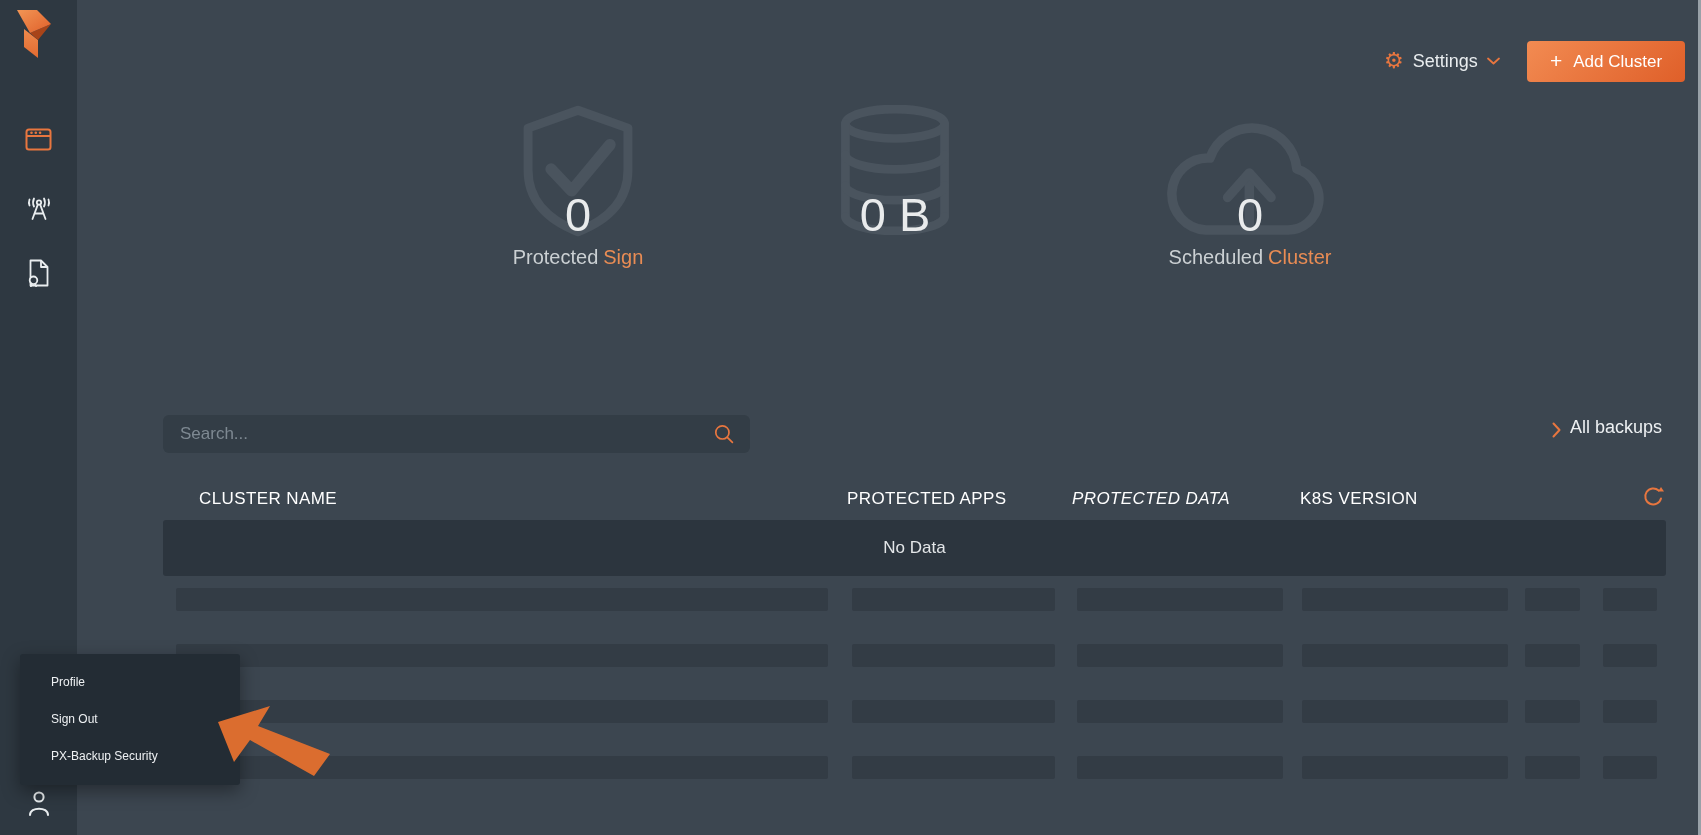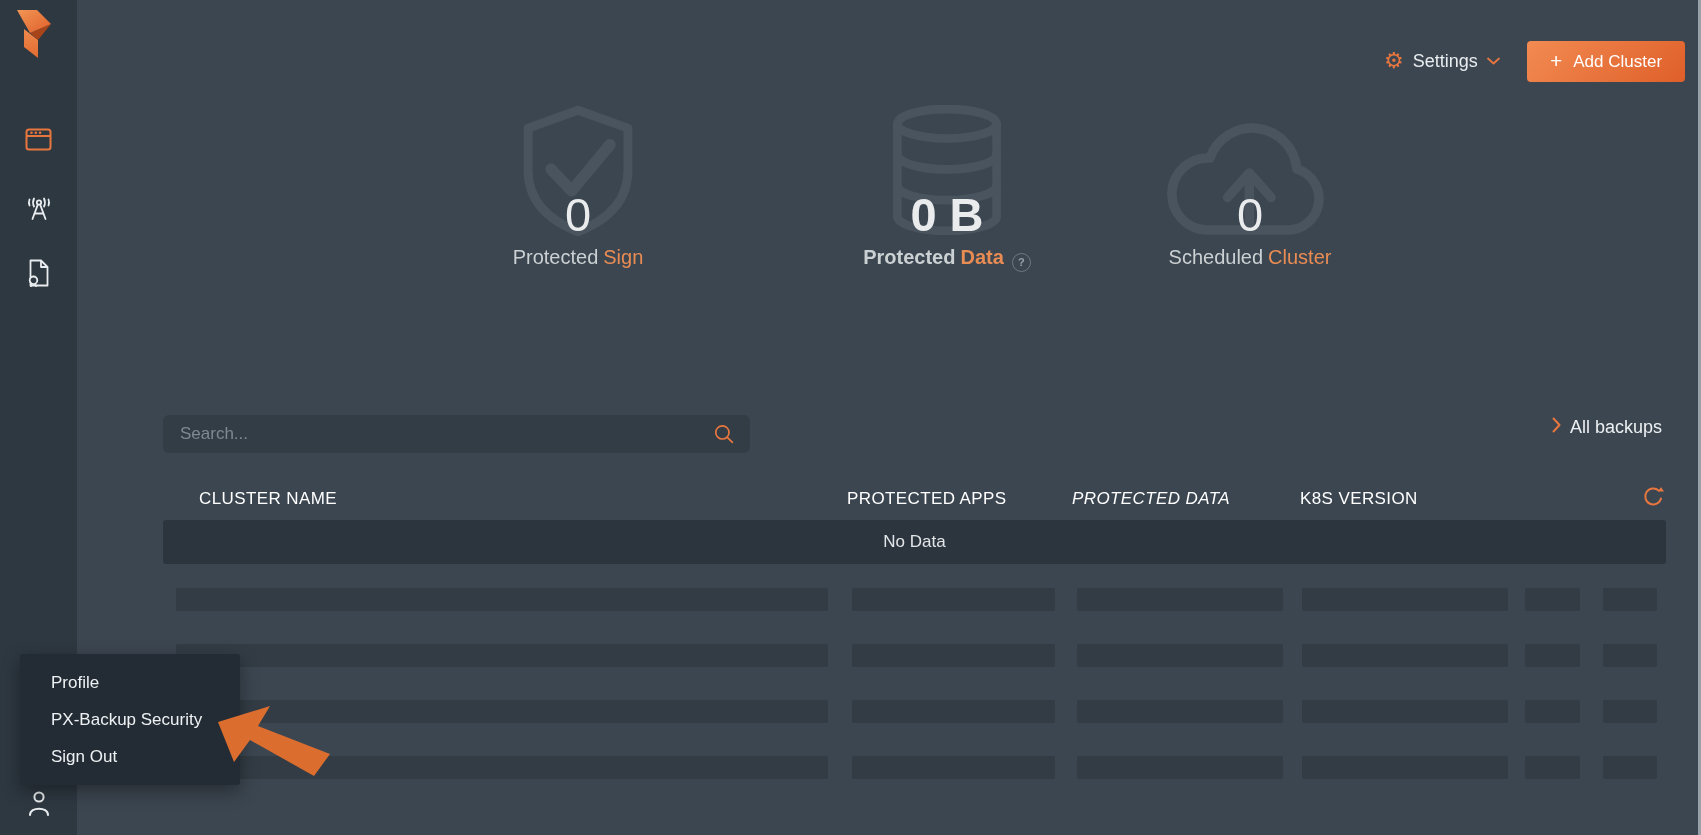--- a/index.html
+++ b/index.html
@@ -20,58 +20,58 @@
             color:#E9EDEF;font-size:18px;cursor:pointer;}
   .gear{color:#E8763F;font-size:22px;line-height:1;}
   .add-cluster{position:absolute;left:1527px;top:41px;width:158px;height:41px;
                background:linear-gradient(135deg,#F28B52,#DF5F29);border:none;border-radius:4px;
                color:#FFFFFF;font-size:17px;display:flex;align-items:center;justify-content:center;
                gap:11px;cursor:pointer;font-family:inherit;}
   .plus{font-size:21px;line-height:1;margin-top:-2px;}
 
   
   .stat{position:absolute;top:105px;width:240px;height:168px;text-align:center;}
-  .stat-1{left:458px;} .stat-2{left:827px;font-weight:bold;} .stat-3{left:1130px;}
+  .stat-1{left:458px;} .stat-2{left:775px;} .stat-3{left:1130px;}
   .stat-icon{position:absolute;top:0;left:50%;transform:translateX(-50%);}
   .stat-value{position:absolute;top:86px;width:100%;font-size:47px;line-height:1;color:#E9EBEC;}
   .stat-label{position:absolute;top:141px;width:100%;font-size:20px;color:#CBD0D3;white-space:nowrap;}
   .stat-label .plain{margin-right:5px;}
   .accent{color:#E98C54;}
   .help{display:inline-flex;width:17px;height:17px;border:1px solid #6E7881;border-radius:50%;
         color:#97A0A8;font-size:11px;align-items:center;justify-content:center;margin-left:8px;
         vertical-align:-2px;cursor:pointer;}
 
   
   .search-wrap{position:absolute;left:163px;top:415px;width:587px;height:38px;}
   .search-wrap input{width:100%;height:100%;box-sizing:border-box;background:#333D46;border:none;
         border-radius:6px;padding:0 46px 0 17px;color:#DFE3E6;font-size:17px;outline:none;
         font-family:inherit;}
   .search-wrap input::placeholder{color:#7E8992;}
   .search-icon{position:absolute;right:16px;top:9px;cursor:pointer;}
-  .all-backups{position:absolute;left:1552px;top:417px;display:flex;align-items:flex-start;gap:9px;
+  .all-backups{position:absolute;left:1552px;top:417px;display:flex;align-items:flex-end;gap:9px;
         color:#EDF0F2;font-size:18px;cursor:pointer;}
 
   
   .th{position:absolute;top:489px;font-size:17px;color:#ffffff;letter-spacing:.4px;}
   .th1{left:199px;} .th2{left:847px;} .th3{left:1072px;font-style:italic;} .th4{left:1300px;}
   .refresh{position:absolute;left:1642px;top:485px;cursor:pointer;}
-  .nodata{position:absolute;left:163px;top:520px;width:1503px;height:44px;background:#2C353E;
+  .nodata{position:absolute;left:163px;top:520px;width:1503px;height:56px;background:#2C353E;
           border-radius:3px;color:#E3E6E8;font-size:17px;display:flex;align-items:center;
           justify-content:center;}
   .skel-rows{position:absolute;left:163px;top:588px;width:1503px;display:flex;
              flex-direction:column;gap:33px;}
   .skel-row{position:relative;height:23px;}
   .skel-bar{position:absolute;top:0;height:23px;background:#333C45;border-radius:2px;}
   .c1{left:13px;width:652px;} .c2{left:689px;width:203px;} .c3{left:914px;width:206px;}
   .c4{left:1139px;width:206px;} .c5{left:1362px;width:55px;} .c6{left:1440px;width:54px;}
 
   
   .profile-menu{position:absolute;left:20px;top:654px;width:220px;background:#232C34;
                 border-radius:3px;padding:10px 0;box-shadow:0 6px 18px rgba(0,0,0,.38);z-index:5;}
-  .menu-item{height:37px;line-height:37px;padding-left:31px;color:#EEF1F3;font-size:17px;
+  .menu-item{height:37px;line-height:37px;padding-left:31px;color:#EEF1F3;font-size:12px;
              cursor:pointer;}
   .cursor-arrow{position:absolute;left:214px;top:704px;z-index:6;pointer-events:none;}
 
   .scrollbar{position:absolute;right:0;top:0;width:3px;height:100%;background:#99A1A8;z-index:9;}
 </style>
 </head>
 <body>
 
 <div class="page">
 
@@ -104,23 +104,20 @@
       <g fill="none" stroke="#4A545E" stroke-width="6.5" stroke-linecap="round">
         <ellipse cx="50" cy="14" rx="37" ry="11"></ellipse>
         <path d="M13 14 V83"></path>
           <path d="M87 14 V83"></path>
         <path d="M13 83 A37 11 0 0 0 87 83"></path>
         <path d="M13 37 A37 11 0 0 0 87 37"></path>
         <path d="M13 60 A37 11 0 0 0 87 60"></path>
       </g>
     </svg>
     <div class="stat-value">0 B</div>
-    <div class="stat-label">
-      <span class="plain">Protected</span><span class="accent">Data</span><span class="help">?</span>
-    </div>
   </div>
 
   <div class="stat stat-3">
     <svg class="stat-icon" width="186" height="136" viewBox="0 0 137 100">
       <path d="M36 92 H96 A23 23 0 0 0 103 47 A33 33 0 0 0 39 39 A24 24 0 0 0 36 92 Z" fill="none" stroke="#4A545E" stroke-width="7" stroke-linejoin="round"></path>
       <g fill="none" stroke="#4A545E" stroke-width="7" stroke-linecap="round" stroke-linejoin="round">
         <path d="M68 90 V56"></path>
           <path d="M52 68 L68 50 L84 68"></path>
       </g>
     </svg>
@@ -189,22 +186,22 @@
         <div class="skel-bar c2"></div>
         <div class="skel-bar c3"></div>
         <div class="skel-bar c4"></div>
         <div class="skel-bar c5"></div>
         <div class="skel-bar c6"></div>
       </div>
     </div>
 
   <div class="profile-menu">
     <div class="menu-item">Profile</div>
+    <div class="menu-item">Sign Out</div>
     <div class="menu-item">PX-Backup Security</div>
-    <div class="menu-item">Sign Out</div>
   </div>
 
   <svg class="cursor-arrow" width="122" height="76" viewBox="0 0 122 76">
     <polygon points="4,18 56,2 44,22 116,50 100,72 36,36 20,58" fill="#DB6D2F"></polygon>
   </svg>
 
   <aside class="sidebar">
     <svg class="logo" width="38" height="50" viewBox="0 0 38 50">
       <defs>
         <linearGradient id="lgA" x1="0" y1="0" x2="1" y2="1">

